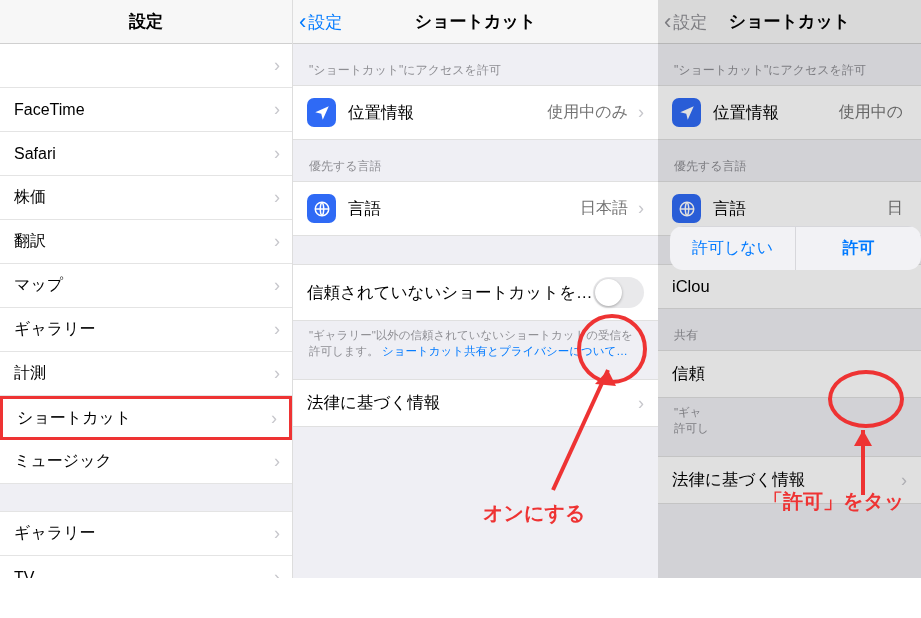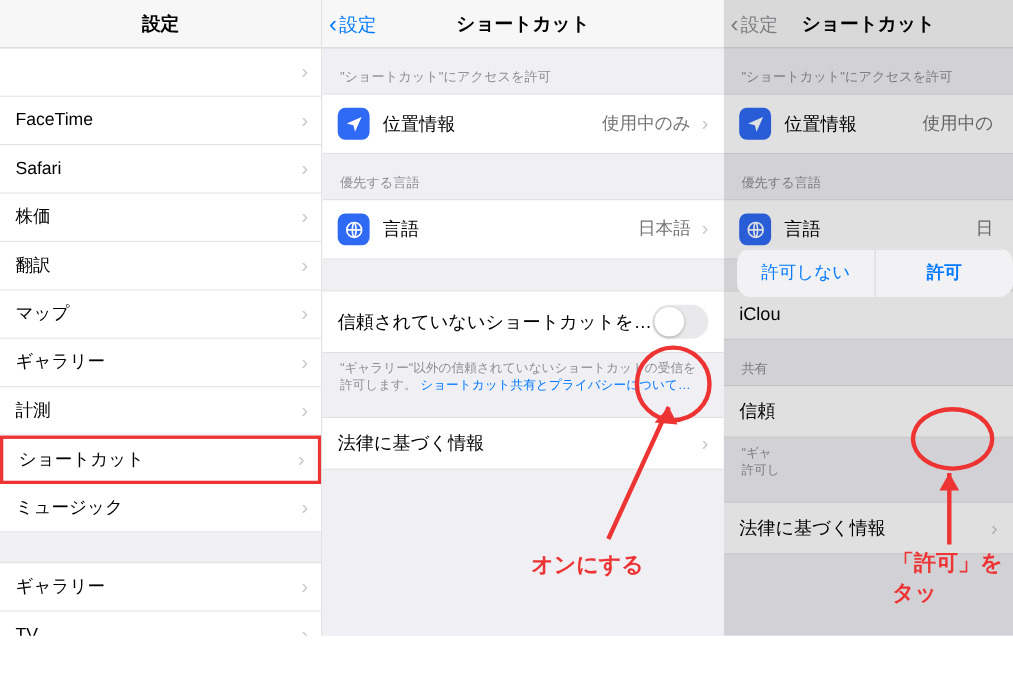--- a/index.html
+++ b/index.html
@@ -315,14 +315,14 @@
       <div class="alert-btn">許可しない</div>
       <div class="alert-btn">許可</div>
     </div>
   </div>
 
   <div class="circle-ann" style="left:170px; top:370px; width:76px; height:58px;"></div>
   <svg class="arrow" style="left:180px; top:420px; width:60px; height:80px;">
     <path d="M25 75 L25 10"></path>
     <polygon points="25,10 16,26 34,26"></polygon>
   </svg>
-  <div class="annot" style="left:105px; top:498px;margin-left:48px;">「許可」をタッ</div>
+  <div class="annot" style="left:105px; top:488px;">「許可」をタッ</div>
 </div>
 
 </body></html>

